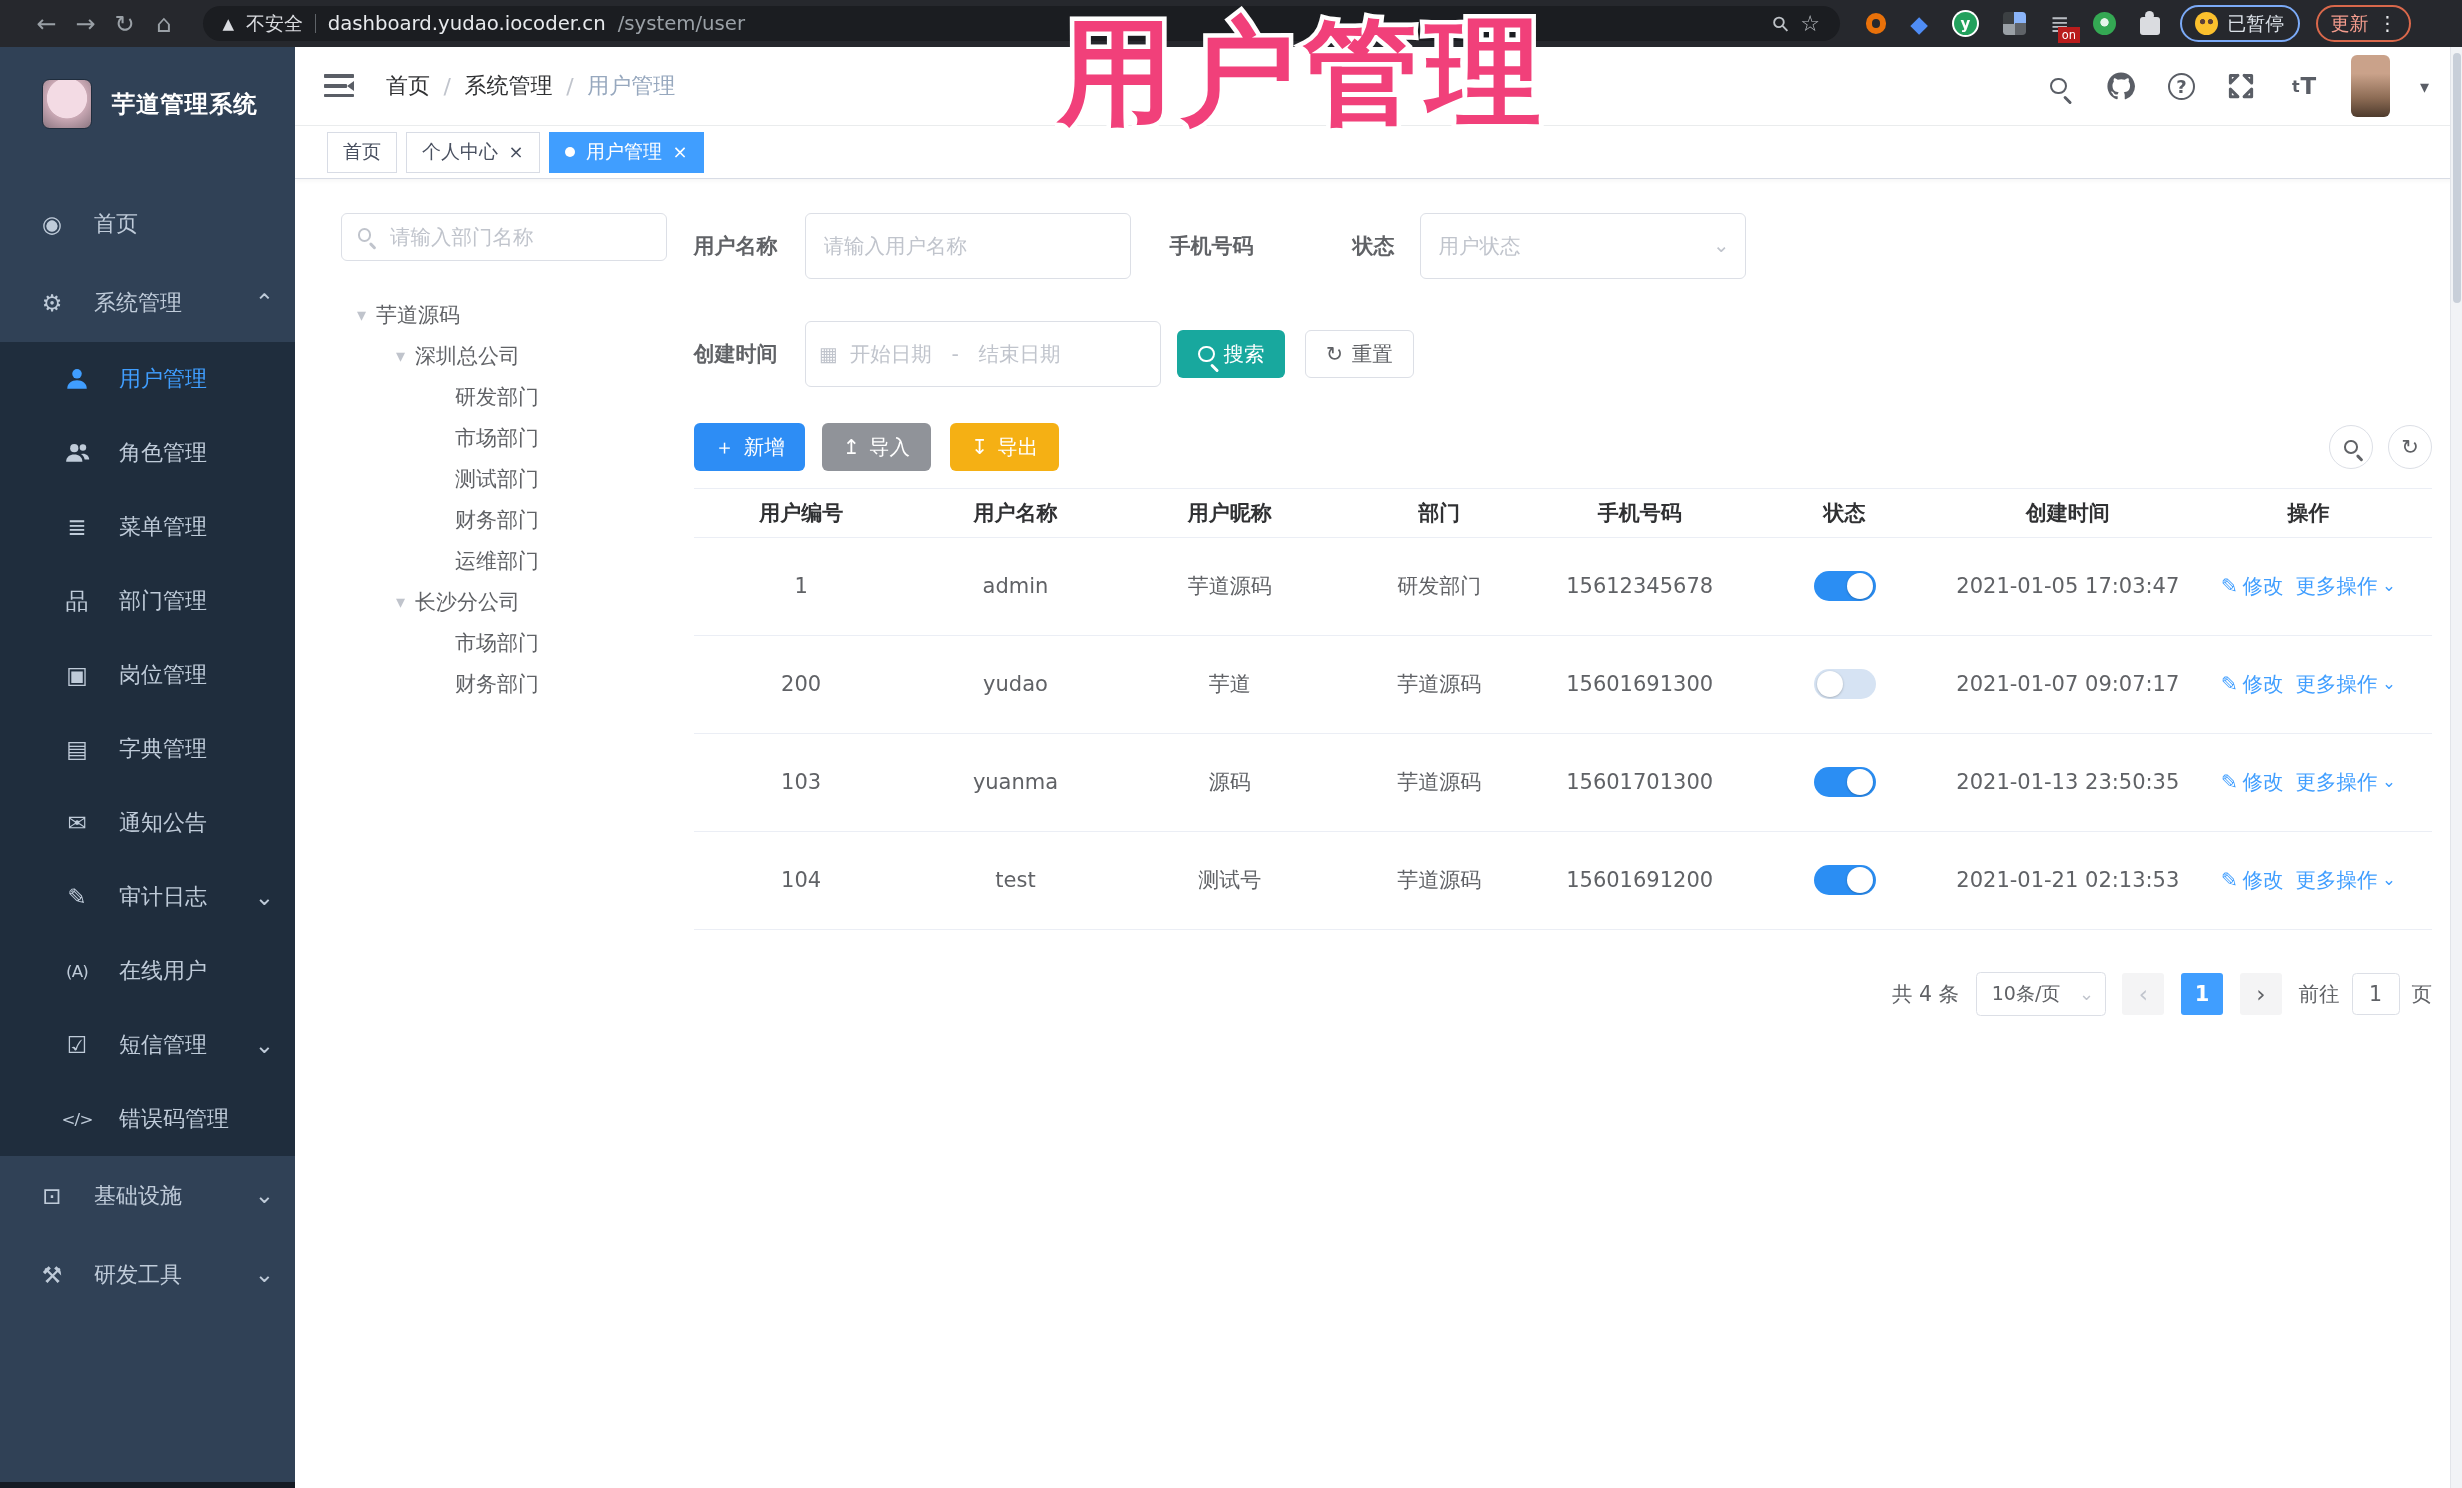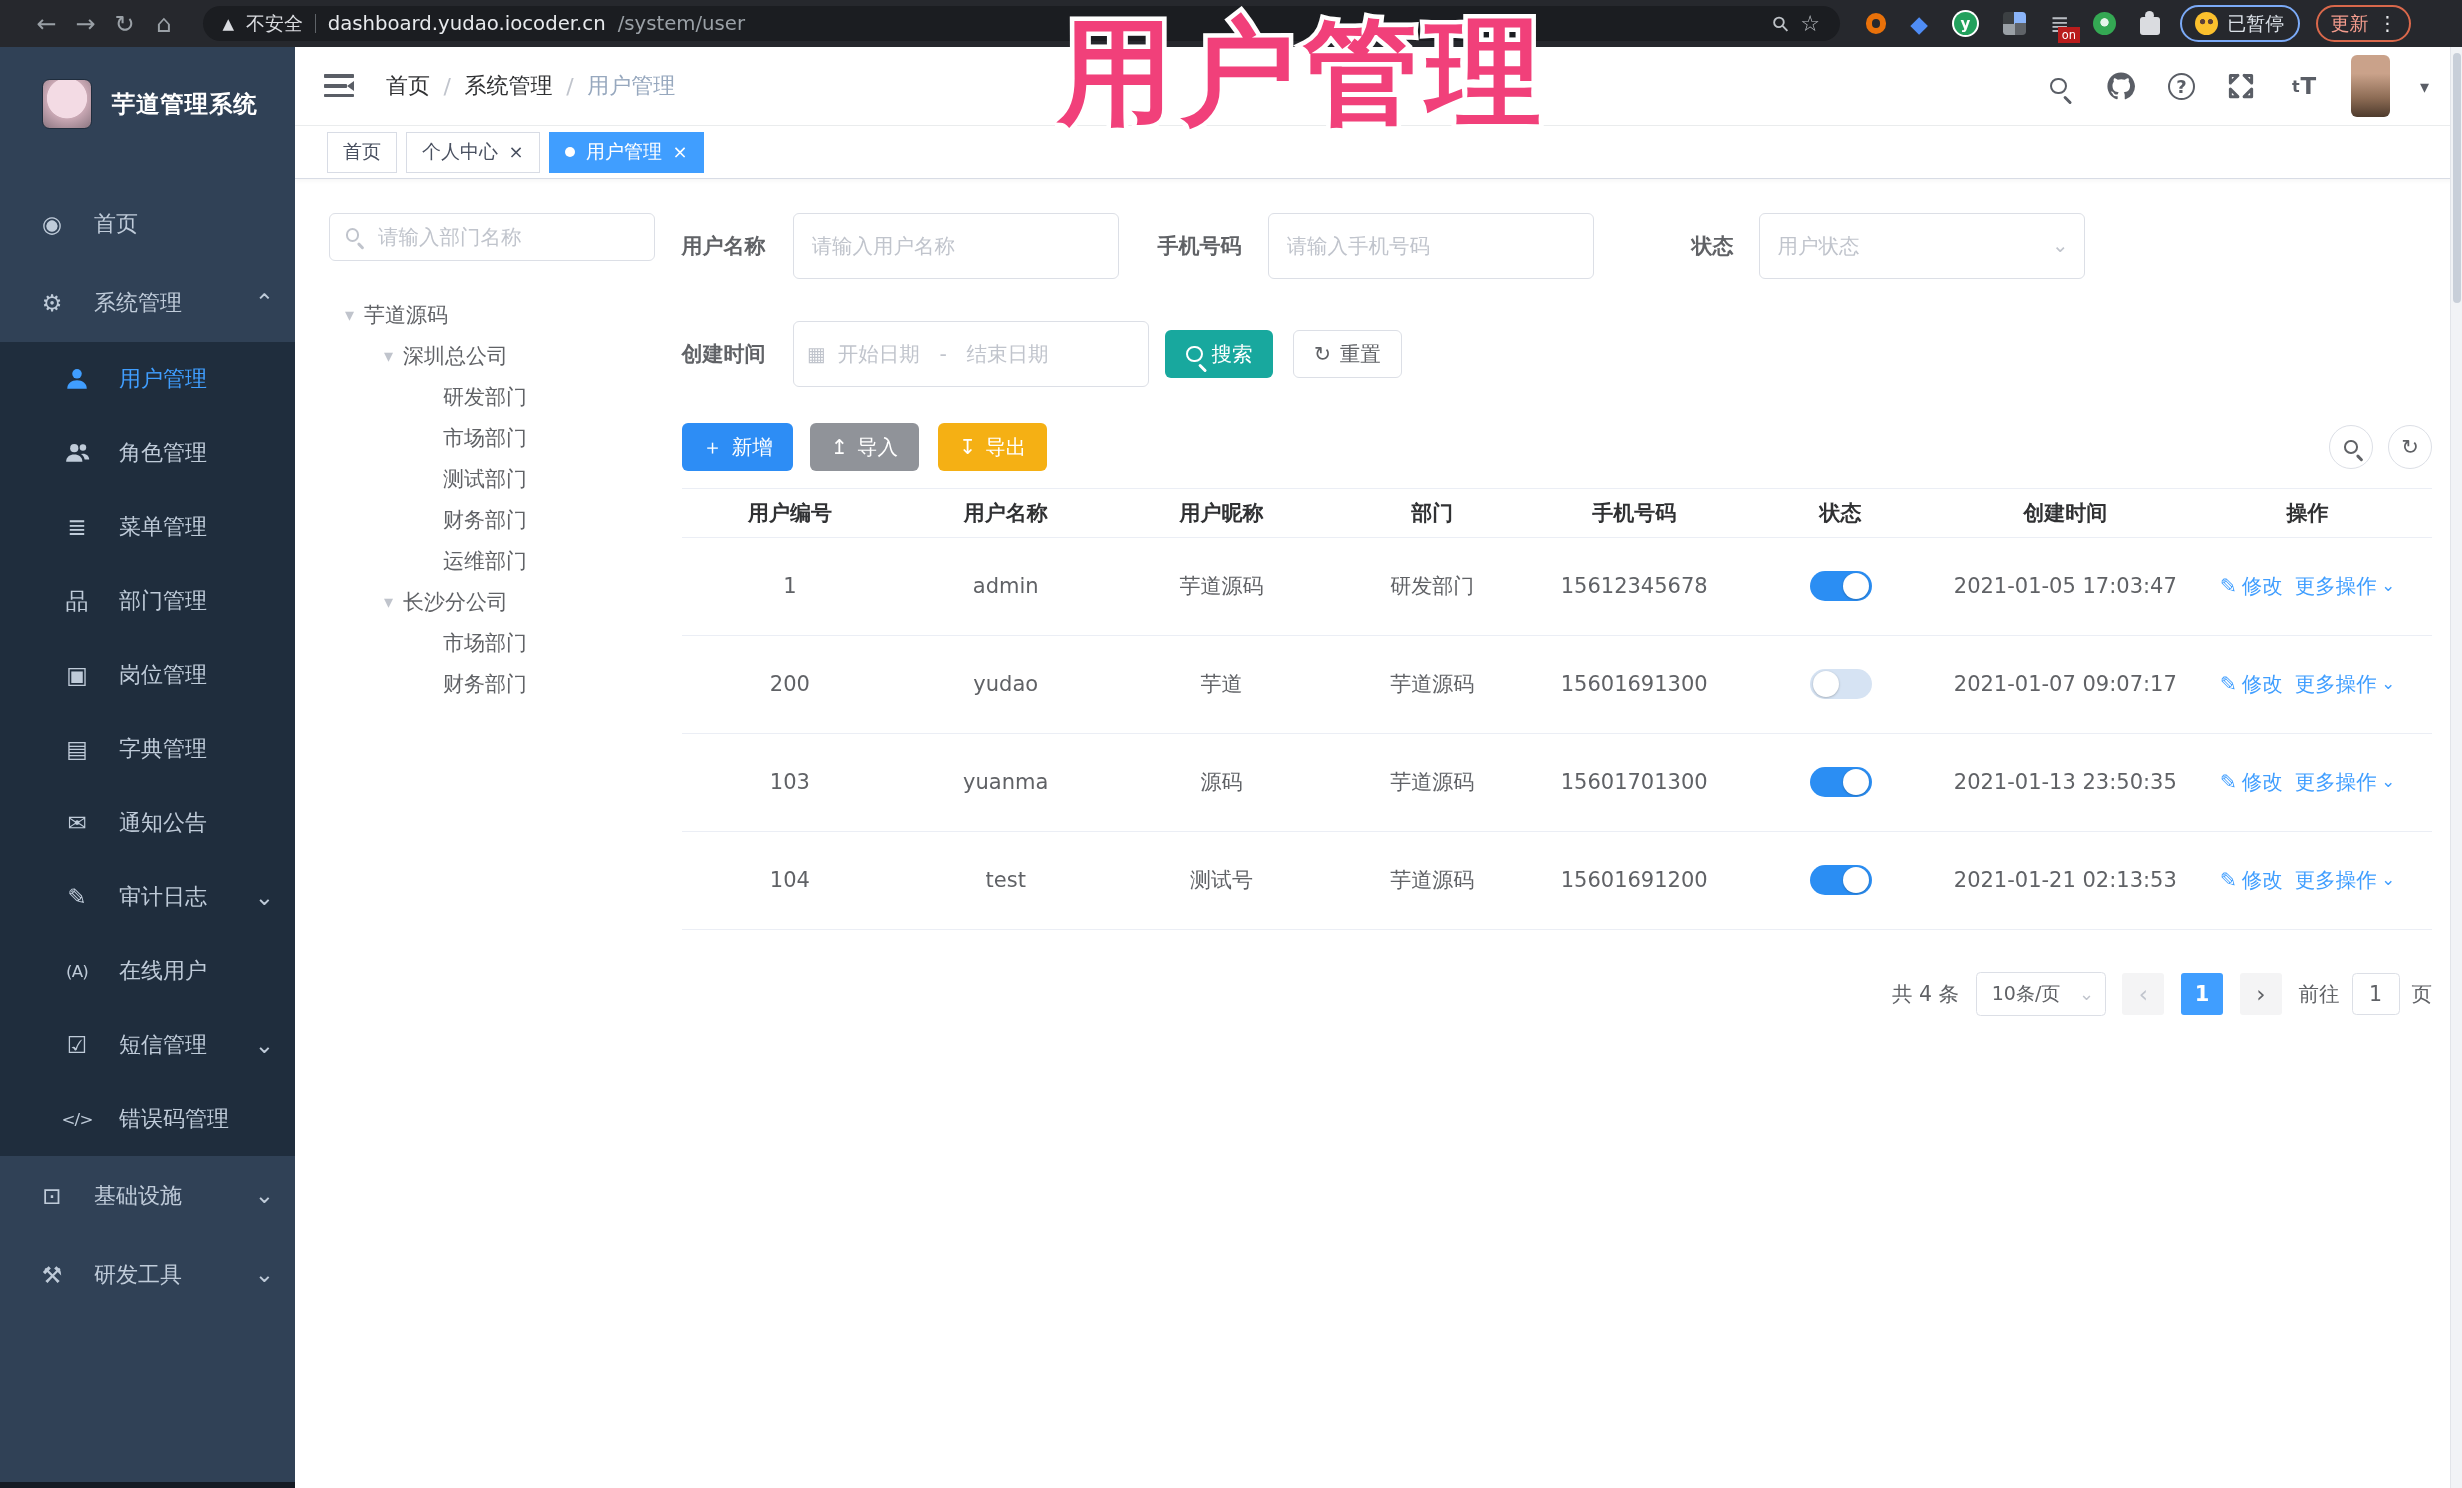--- a/index.html
+++ b/index.html
@@ -87,21 +87,21 @@
   
   .tabsbar { height:53px; border-bottom:0.8px solid #d8dce5; box-shadow:0 1.5px 4.5px rgba(0,0,0,.04);
     display:flex; align-items:center; padding-left:32px; gap:9px; }
   .tab { height:41px; display:flex; align-items:center; gap:10.6px; padding:0 15px; border:0.8px solid #d8dce5;
     background:#fff; color:#495060; font-size:19px; cursor:pointer; }
   .tab .dot { width:10.6px; height:10.6px; border-radius:50%; background:#fff; }
   .tab.active { background:#409eff; border-color:#409eff; color:#fff; }
   .tab .x { font-size:18px; line-height:1; }
 
   
-  .content { flex:1; display:flex; padding:34px 30px 0 34px; gap:26.5px; }
+  .content { flex:1; display:flex; padding:34px 30px 0 34px; gap:26.5px;margin-left:12px; }
   .treepane { width:326px; flex:0 0 326px; }
   .tsearch { position:relative; }
   .tsearch input { width:100%; height:48px; border:0.8px solid #dcdfe6; border-radius:6px; padding:0 15px 0 48px;
     font-size:20.5px; color:#606266; outline:none; font-family:inherit; }
   .tsearch input::placeholder { color:#c0c4cc; }
   .tsearch .mag { position:absolute; left:16.7px; top:15px; color:#c0c4cc; width:13.6px; height:13.6px; border-width:2.3px; }
   .tsearch .mag::after { left:11.4px; top:12px; height:7.6px; }
   .tree { margin-top:33px; }
   .tnode { display:flex; align-items:center; height:41px; cursor:pointer; color:#606266; font-size:21px; }
   .tnode .tarrow { width:29px; color:#c0c4cc; font-size:18px; text-align:center; }
@@ -398,21 +398,20 @@
                 <span>财务部门</span>
               </div>
             </div>
         </div>
 
         <div class="rightpane">
           <div class="frow">
             <span class="flabel" style="width:85px">用户名称</span>
             <input class="fin" style="margin-left: 26px;" placeholder="请输入用户名称">
             <span class="flabel" style="margin-left:39px;width:85px">手机号码</span>
-            <input class="fin" style="margin-left: 25px;" placeholder="请输入手机号码">
             <span class="flabel" style="margin-left:98px">状态</span>
             <div class="fin fselect" style="margin-left:25px">
               <span>用户状态</span>
               <span class="sel-caret">⌄</span>
             </div>
           </div>
 
           <div class="frow" style="margin-top:42px">
             <span class="flabel" style="width:85px">创建时间</span>
             <div class="fin daterange" style="margin-left:26px">

